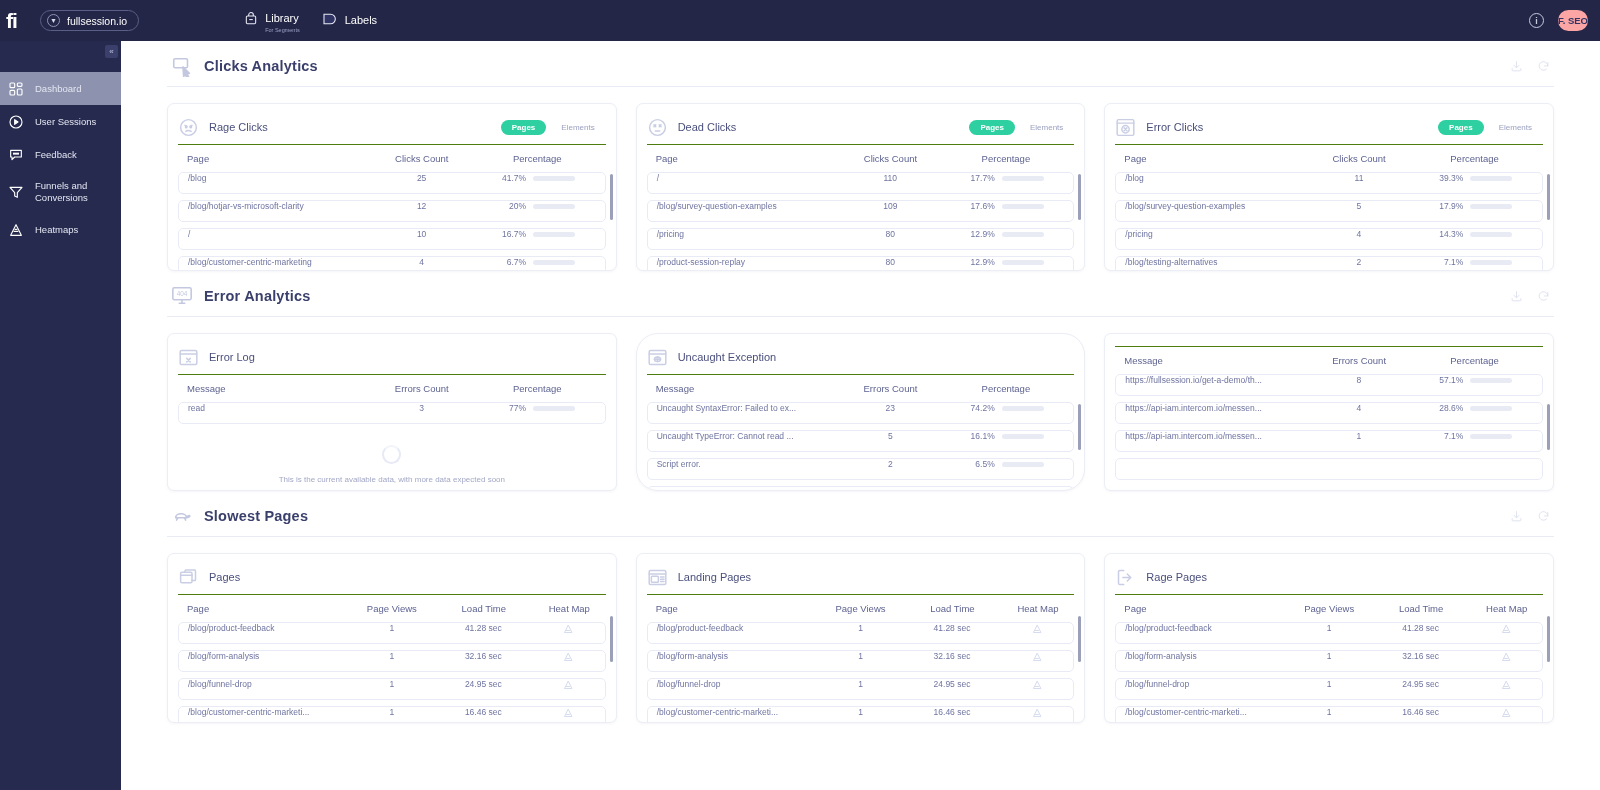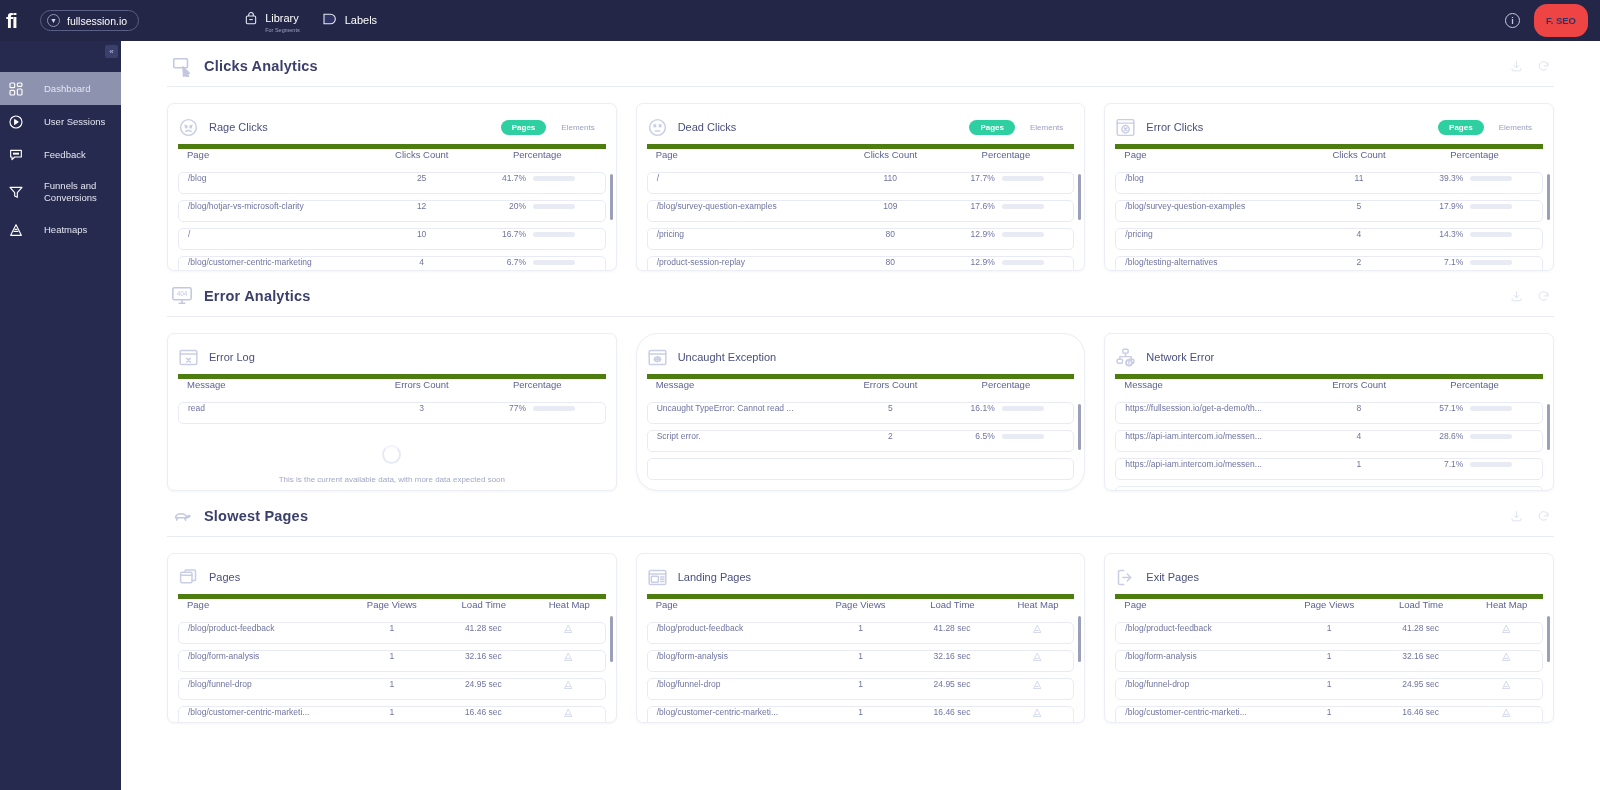--- a/index.html
+++ b/index.html
@@ -39,39 +39,39 @@
   .topnav-sub { color: #9ba0c2; font-size: 5.5px; display: block; margin-top: 1px; }
   .topbar-right {
     margin-left: auto; display: flex; align-items: center; gap: 14px; margin-right: 12px;
   }
   .info-circle {
     width: 15px; height: 15px; border: 1.3px solid #c6cade; border-radius: 50%;
     color: #c6cade; font-size: 9px; font-weight: 700;
     display: flex; align-items: center; justify-content: center; cursor: pointer;
   }
   .user-pill {
-    background: #ef4444; color: #2f3464; border-radius: 13px;
-    height: 33px; padding: 0 12px; font-size: 9.5px; font-weight: 700;
+    background: #fca5a5; color: #2f3464; border-radius: 13px;
+    height: 21px; padding: 0 0; font-size: 9.5px; font-weight: 700;
     display: flex; align-items: center; cursor: pointer;
   }
 
   
   .sidebar {
     position: absolute; top: 41px; left: 0; width: 121px; height: 749px;
     background: #262a4e; z-index: 30;
   }
   .collapse-btn {
     position: absolute; top: 4px; right: 3px;
     width: 13px; height: 13px; background: #3a3f6b; border-radius: 2px;
     color: #c2c6df; font-size: 8px;
     display: flex; align-items: center; justify-content: center; cursor: pointer;
   }
   .nav-list { margin-top: 31px; }
   .nav-item {
-    display: flex; align-items: center; gap: 20px;
+    display: flex; align-items: center; gap: 11px;
     height: 33px; padding-left: 8px; cursor: pointer;
     color: #e4e6f2; font-size: 9.5px;
   }
   .nav-item.active { background: #8d92ae; }
   .nav-item.tall { height: 42px; }
   .nav-ico { width: 16px; height: 16px; flex: none; color: #ffffff; }
   .nav-ico svg { display: block; }
   .nav-label { line-height: 1.25; }
 
   
@@ -108,22 +108,22 @@
   .card-ico svg { display: block; }
   .card-title { font-size: 11px; color: #4a4f7c; }
   .toggle { margin-left: auto; display: flex; align-items: center; gap: 4px; }
   .tg {
     font-size: 8px; padding: 3px 11px; border-radius: 9px; cursor: pointer;
     color: #9ca1c0;
   }
   .tg.on { background: #2ecfa0; color: #ffffff; font-weight: 600; }
 
   .tbl-head {
-    display: flex; height: 28px;
-    border-top: 5px solid #4d7c0f; margin-top: 3px;
+    display: flex; align-items: center; height: 28px;
+    border-top: 1px solid #4d7c0f; margin-top: 3px;
   }
   .tbl-head span { font-size: 9.5px; color: #5e6391; }
 
   .rows { position: relative; }
   .row {
     display: flex; align-items: flex-start; height: 22px;
     border: 1px solid #e8ebf5; border-radius: 5px; margin-bottom: 6px;
   }
   .row span { font-size: 8.5px; color: #6f74a0; }
 
@@ -517,54 +517,48 @@
               </span>
               <span class="card-title">Uncaught Exception</span>
             </div>
             <div class="tbl-head">
               <span class="c-page">Message</span>
               <span class="c-count">Errors Count</span>
               <span class="c-pct" style="display: block; text-align: center;">Percentage</span>
             </div>
             <div class="rows">
               <div class="row">
+                <span class="c-page">Uncaught SyntaxError: Failed to ex...</span>
+                <span class="c-count">23</span>
+                <span class="c-pct">
+                  <span class="pct-num">74.2%</span>
+                  <span class="bar-bg"><span class="bar-fill" style="width: 74.2%; background: rgb(139, 43, 226);"></span></span>
+                </span>
+              </div>
+              <div class="row">
                 <span class="c-page">Uncaught TypeError: Cannot read ...</span>
                 <span class="c-count">5</span>
                 <span class="c-pct">
                   <span class="pct-num">16.1%</span>
                   <span class="bar-bg"><span class="bar-fill" style="width: 16.1%; background: rgb(139, 43, 226);"></span></span>
                 </span>
               </div>
               <div class="row">
                 <span class="c-page">Script error.</span>
                 <span class="c-count">2</span>
                 <span class="c-pct">
                   <span class="pct-num">6.5%</span>
                   <span class="bar-bg"><span class="bar-fill" style="width: 6.5%; background: rgb(139, 43, 226);"></span></span>
                 </span>
               </div>
               <div class="row"></div>
             </div>
             <div class="vscroll" style="top: 70px; height: 46px;"></div>
           </div>
           <div class="card" style="height: 158px;">
-            <div class="card-head">
-              <span class="card-ico">
-                <svg width="21" height="21" viewBox="0 0 24 24" fill="none" stroke="#c9cee4" stroke-width="1.7" stroke-linecap="round" stroke-linejoin="round">
-                  <rect x="9" y="2.5" width="6" height="4.5" rx="1"></rect>
-                  <rect x="2.5" y="14" width="6" height="4.5" rx="1"></rect>
-                  <rect x="15.5" y="14" width="6" height="4.5" rx="1"></rect>
-                  <path d="M12 7v4M5.5 14v-3h13v3"></path>
-                  <circle cx="16" cy="18" r="3.5" fill="#fff"></circle>
-                  <circle cx="16" cy="18" r="3.2"></circle>
-                  <path d="M16 16.3v2M16 19.6v.2"></path>
-                </svg>
-              </span>
-              <span class="card-title">Network Error</span>
-            </div>
             <div class="tbl-head">
               <span class="c-page">Message</span>
               <span class="c-count">Errors Count</span>
               <span class="c-pct" style="display: block; text-align: center;">Percentage</span>
             </div>
             <div class="rows">
               <div class="row">
                 <span class="c-page">https://fullsession.io/get-a-demo/th...</span>
                 <span class="c-count">8</span>
                 <span class="c-pct">
@@ -751,21 +745,21 @@
             <div class="vscroll" style="top: 62px; height: 46px;"></div>
           </div>
           <div class="card" style="height: 170px;">
             <div class="card-head">
               <span class="card-ico">
                 <svg width="21" height="21" viewBox="0 0 24 24" fill="none" stroke="#c9cee4" stroke-width="1.7" stroke-linecap="round" stroke-linejoin="round">
                   <path d="M10 4H5.5A1.5 1.5 0 004 5.5v13A1.5 1.5 0 005.5 20H10"></path>
                   <path d="M14 8l4 4-4 4M18 12H9"></path>
                 </svg>
               </span>
-              <span class="card-title">Exit Pages</span>
+              <span class="card-title">Rage Pages</span>
             </div>
             <div class="tbl-head">
               <span class="s-page">Page</span>
               <span class="s-views">Page Views</span>
               <span class="s-time">Load Time</span>
               <span class="s-heat" style="display: block; text-align: center;">Heat Map</span>
             </div>
             <div class="rows">
               <div class="row">
                 <span class="s-page">/blog/product-feedback</span>

